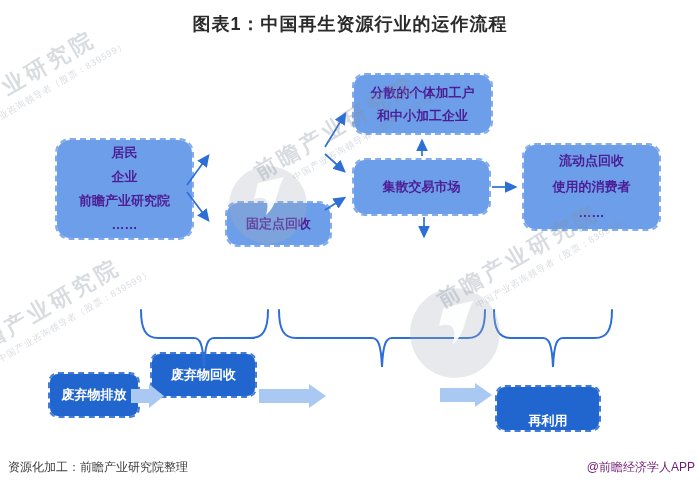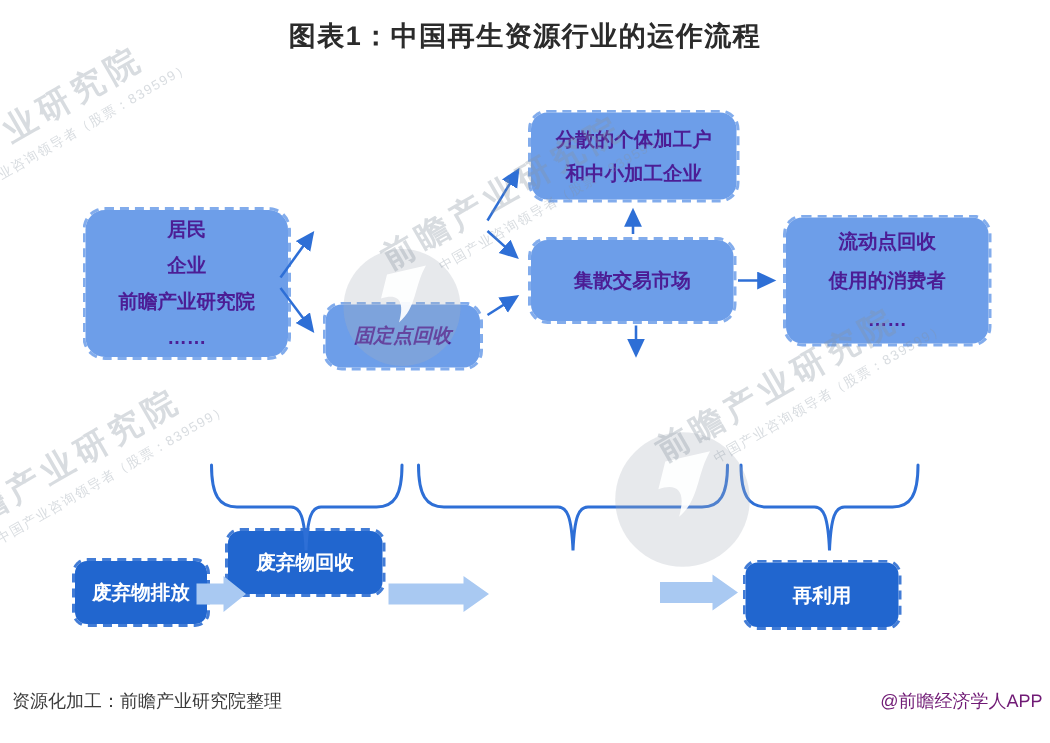--- a/index.html
+++ b/index.html
@@ -37,21 +37,21 @@
   <div id="title">图表1：中国再生资源行业的运作流程</div>
 
   <div class="box" style="left:55px;top:138px;width:139px;height:102px;border-radius:15px;">
     <span class="line">居民</span>
     <span class="line">企业</span>
     <span class="line">前瞻产业研究院</span>
     <span class="line">……</span>
   </div>
 
 
-  <div class="box" style="left:215px;top:201px;width:107px;height:46px;font-style:italic;">
+  <div class="box" style="left:225px;top:201px;width:107px;height:46px;">
     <span class="line">固定点回收</span>
   </div>
 
   <div class="box" style="left:352px;top:73px;width:141px;height:62px;">
     <span class="line" style="line-height:23px;">分散的个体加工户</span>
     <span class="line" style="line-height:23px;">和中小加工企业</span>
   </div>
 
   <div class="box" style="left:352px;top:158px;width:139px;height:58px;">
     <span class="line">集散交易市场</span>
@@ -63,21 +63,21 @@
     <span class="line" style="line-height:26px;">使用的消费者</span>
     <span class="line" style="line-height:26px;">……</span>
   </div>
 
   <div class="stage" style="left:48px;top:372px;width:92px;height:46px;">
     <span>废弃物排放</span>
   </div>
   <div class="stage" style="left:150px;top:352px;width:107px;height:46px;">
     <span>废弃物回收</span>
   </div>
-  <div class="stage" style="left:495px;top:373px;width:106px;height:47px;">
+  <div class="stage" style="left:495px;top:385px;width:106px;height:47px;align-items:flex-end;">
     <span>再利用</span>
   </div>
 
   <svg id="connectors" width="700" height="495" viewBox="0 0 700 495">
     <defs>
       <marker id="ah" markerWidth="8" markerHeight="8" refX="6" refY="3.5" orient="auto">
         <path d="M0,0 L7.5,3.5 L0,7 Z" fill="#2e6fd6"></path>
       </marker>
     </defs>
     <g stroke="#2e6fd6" stroke-width="1.7" fill="none">

